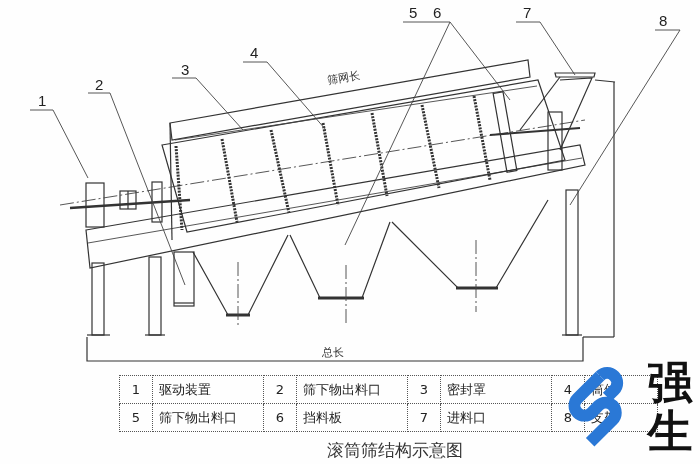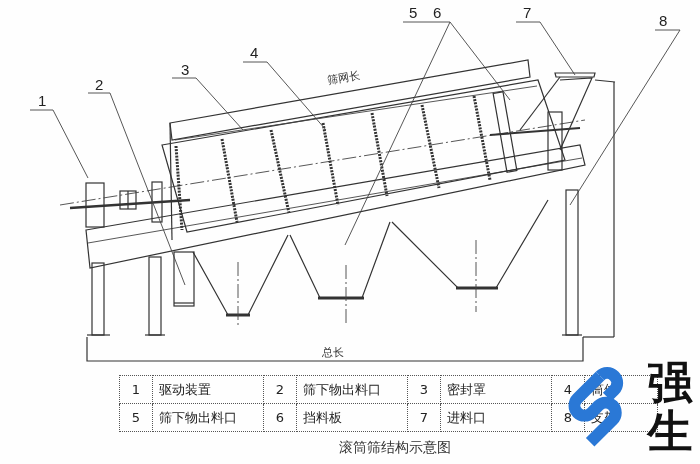--- a/index.html
+++ b/index.html
@@ -8,21 +8,21 @@
   .ln { stroke:#333; stroke-width:1.2; fill:none; }
   .thin { stroke:#444; stroke-width:0.9; fill:none; }
   .dash { stroke:#444; stroke-width:0.9; fill:none; stroke-dasharray:14 3 2 3; }
   .screen { stroke:#333; stroke-width:3; fill:none; stroke-dasharray:2 1.2; }
   .lbl { font-family:"Liberation Sans", sans-serif; font-size:15px; fill:#222; }
   .dim { font-family:"DejaVu Sans", sans-serif; font-size:11px; fill:#333; }
   #legend { position:absolute; left:119px; top:375px; border-collapse:collapse; font-family:"DejaVu Sans", sans-serif; font-size:13px; color:#222; }
   #legend td { border:1px dotted #555; height:27px; padding:0 6px; white-space:nowrap; }
   #legend td.num { width:20px; text-align:center; }
   #legend td.name { width:98px; }
-  #caption { position:absolute; left:0; width:700px; top:439px; text-align:center; font-size:14px; color:#333; padding-left:90px; box-sizing:border-box; }
+  #caption { position:absolute; left:0; width:700px; top:439px; text-align:center; font-size:17px; color:#333; padding-left:90px; box-sizing:border-box; }
   #logo { position:absolute; left:546px; top:360px; width:94px; height:94px; }
   #brand { position:absolute; left:642px; top:358px; font-family:"DejaVu Sans", sans-serif; font-weight:bold; font-size:45px; line-height:49px; color:#111; width:56px; text-align:center; }
 </style>
 </head>
 <body>
 
 <svg id="diagram" viewBox="0 0 700 464" xmlns="http://www.w3.org/2000/svg">
 
   <g>
     <polyline class="ln" points="87,337 87,361 583,361 583,337"></polyline>

